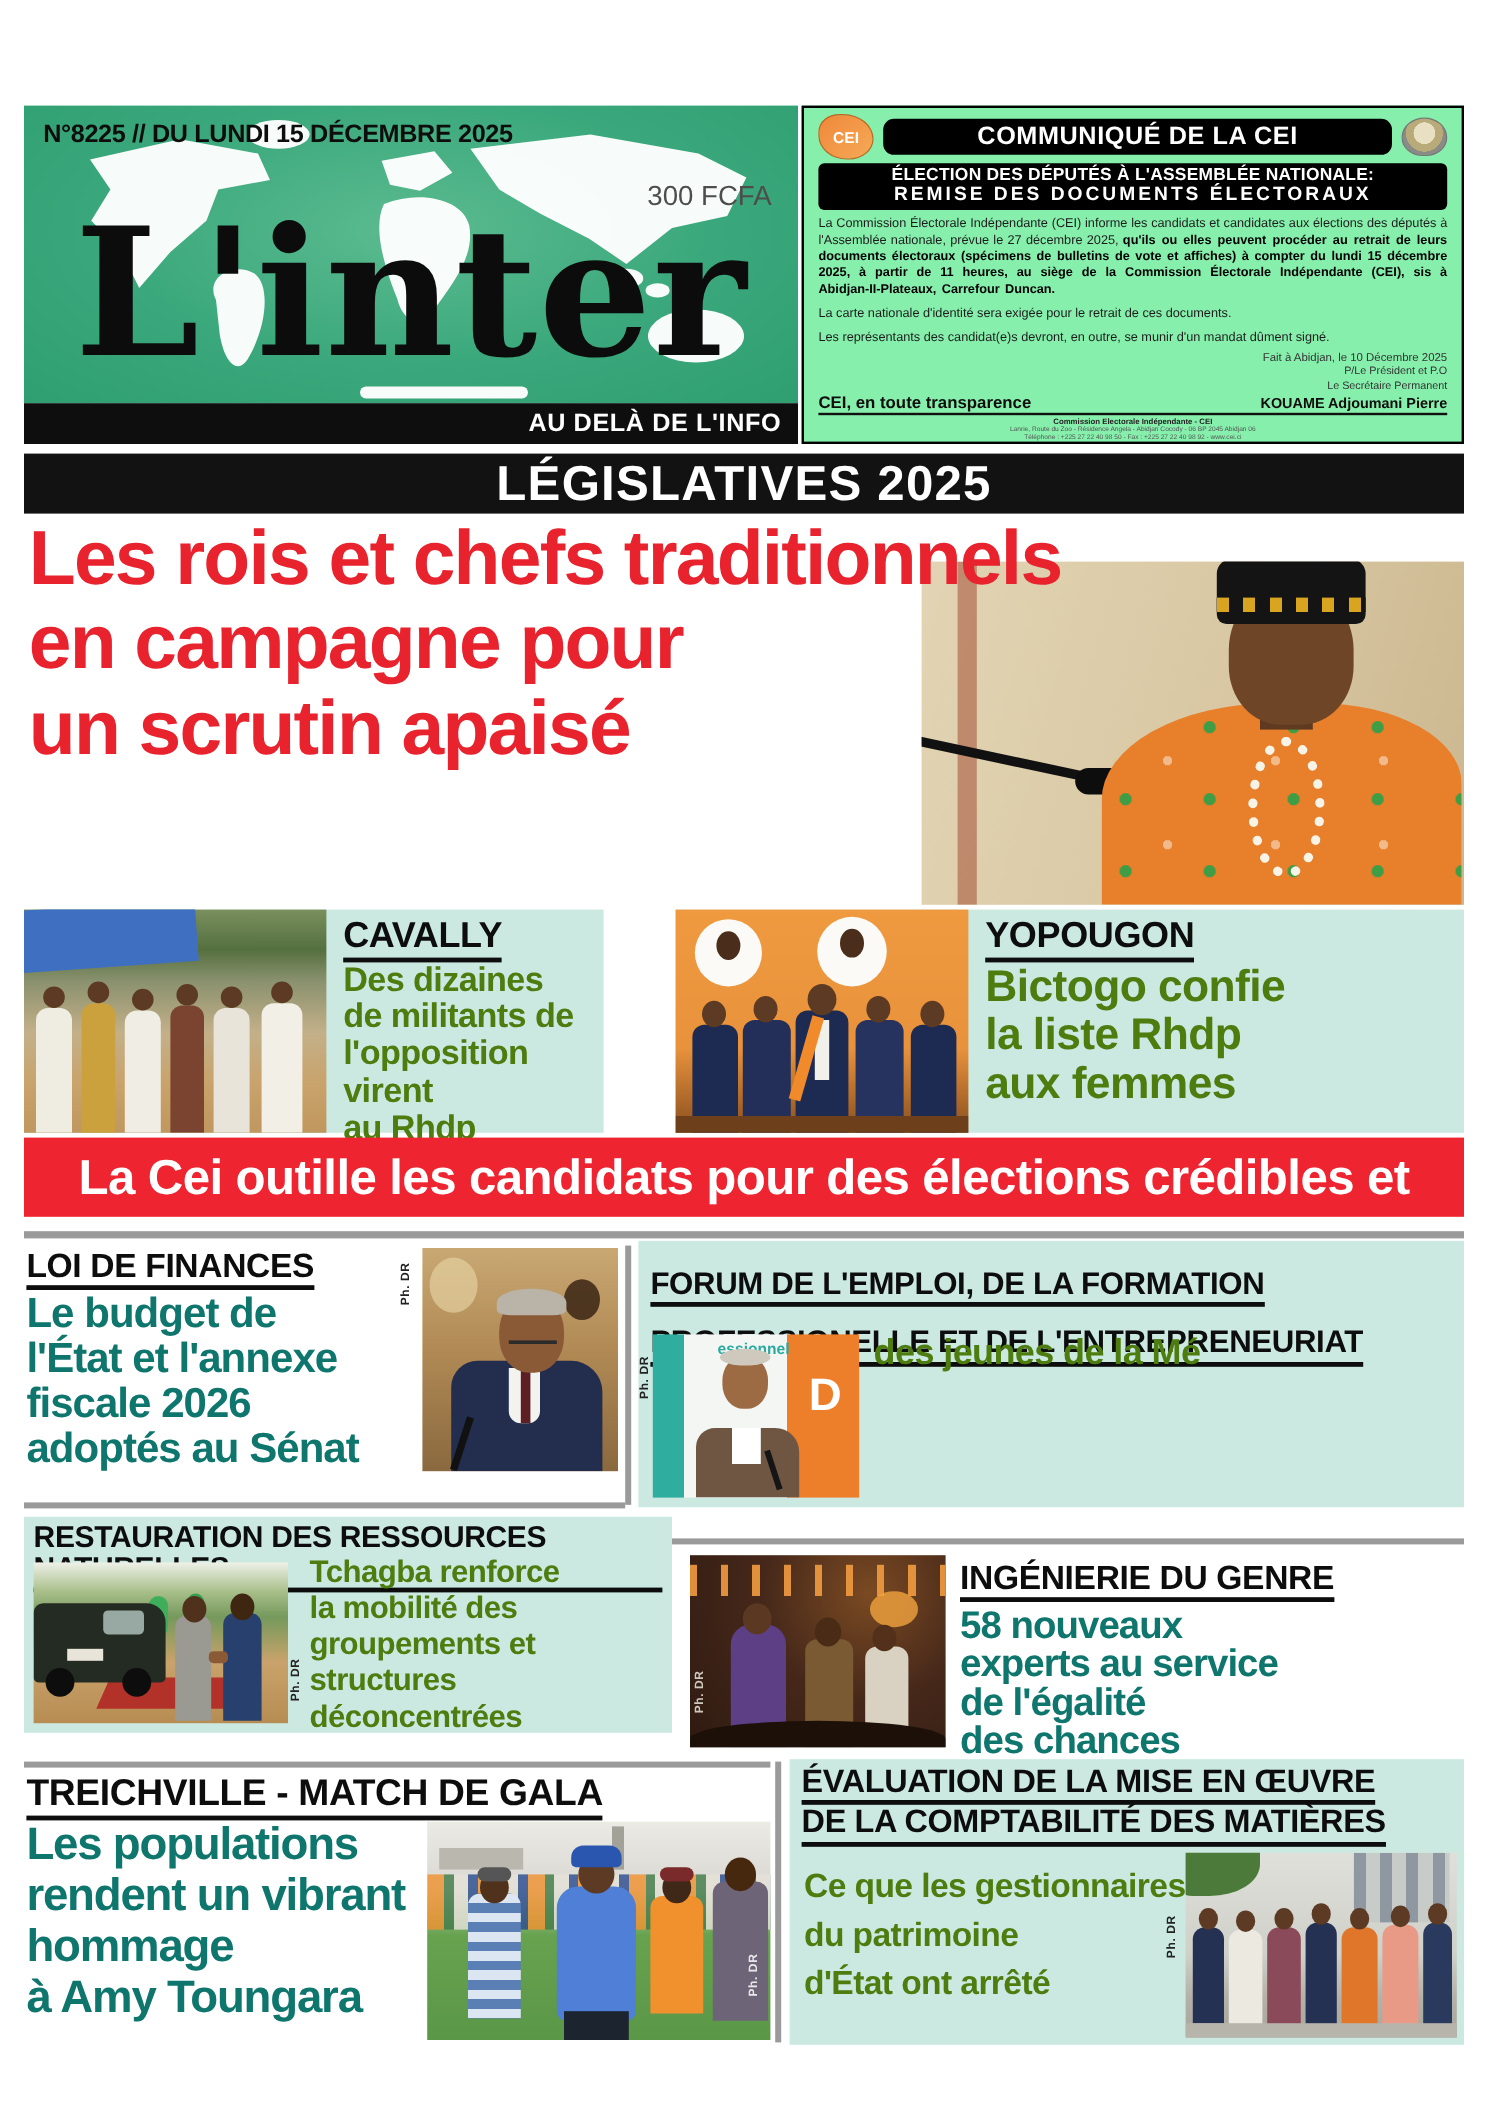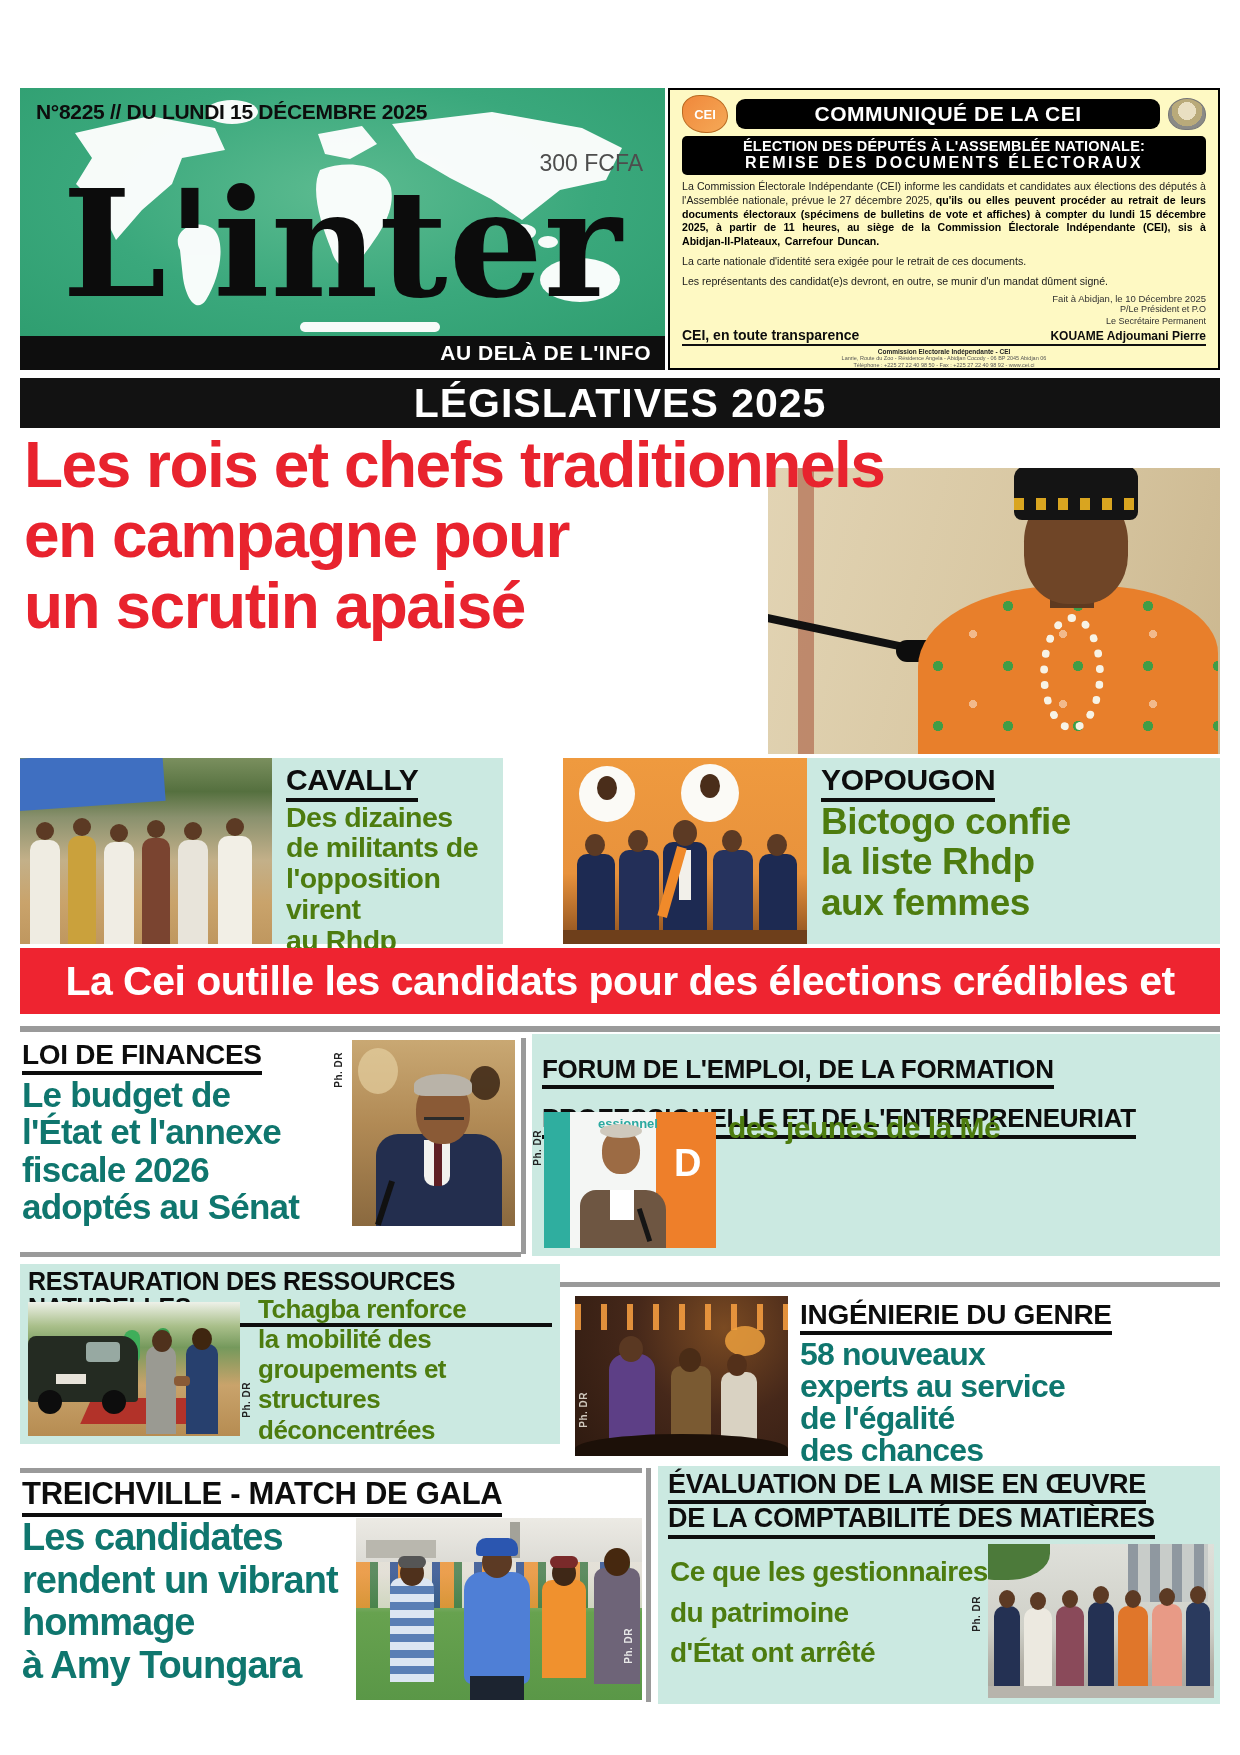--- a/index.html
+++ b/index.html
@@ -24,21 +24,21 @@
   .issue{position:absolute;left:16px;top:12px;font-size:21px;font-weight:bold;color:#0d0d0d;letter-spacing:-.3px}
   .price{position:absolute;right:22px;top:62px;font-size:23px;color:#4d4d4d}
   .linter{position:absolute;left:0;right:0;top:82px;text-align:center;
           font-family:"DejaVu Serif","Liberation Serif",serif;font-weight:bold;
           font-size:148px;line-height:1;color:#0c0c0c;letter-spacing:1px}
   .tagline{left:20px;top:336px;width:645px;height:34px;position:absolute;background:#0e0e0e;
            color:#fff;font-weight:bold;font-size:21px;line-height:34px;text-align:right;padding-right:14px;letter-spacing:.5px}
 
   
   .cq{left:668px;top:88px;width:552px;height:282px;position:absolute;border:2px solid #000;
-      background:#fef9c3;padding:5px 12px 3px;overflow:hidden}
+      background:#86efac;padding:5px 12px 3px;overflow:hidden}
   .cq-top{display:flex;align-items:center;gap:8px}
   .cei-logo{width:46px;height:38px;background:linear-gradient(135deg,#f0883b,#f5a957);
             border-radius:38% 55% 45% 52%;display:flex;align-items:center;justify-content:center;
             color:#fff;font-weight:bold;font-size:13px;border:1px solid #b96a22;flex:0 0 auto}
   .cq-header{flex:1;background:#000;color:#fff;border-radius:9px;text-align:center;
              font-size:21px;font-weight:bold;line-height:30px;height:30px;letter-spacing:.5px}
   .emblem{width:38px;height:32px;flex:0 0 auto;border-radius:50% 50% 46% 46%;
           background:radial-gradient(circle at 50% 40%,#e9dfc2 0 35%,#b9aa7a 36% 60%,#8a8a86 61%);border:1px solid #777}
   .cq-subject{background:#000;color:#fff;border-radius:5px;text-align:center;margin-top:3px;padding:2px 0 3px}
   .cq-sub1{font-size:14.5px;font-weight:bold;letter-spacing:.2px}
@@ -340,21 +340,21 @@
     <div class="redln">experts au service</div>
     <div class="redln">de l'égalité</div>
     <div class="redln">des chances</div>
   </div>
 
   <div class="hdiv" style="left:20px;top:1468px;width:622px;height:5px"></div>
   <div class="hdiv" style="left:646px;top:1468px;width:5px;height:234px"></div>
 
   <div class="tre-kick"><span class="kick">TREICHVILLE - MATCH DE GALA</span></div>
   <div class="tre-lines">
-    <div class="redln">Les candidates</div>
+    <div class="redln">Les populations</div>
     <div class="redln">rendent un vibrant</div>
     <div class="redln">hommage</div>
     <div class="redln">à Amy Toungara</div>
   </div>
   <div class="ph tre-photo">
     <span class="b" style="left:154px;top:4px;width:10px;height:36px;background:#a3a299"></span>
     <span class="b" style="left:10px;top:22px;width:70px;height:18px;background:#b9b7ae"></span>
     <span class="b" style="left:0;top:44px;width:100%;height:46px;background:repeating-linear-gradient(90deg,#f0912e 0 14px,#3f7a46 14px 22px,#e6e2d8 22px 34px,#274a8f 34px 42px);opacity:.8"></span>
     <span class="pr" style="left:34px;top:60px;width:44px;height:104px;background:repeating-linear-gradient(180deg,#dce6f2 0 8px,#5a7fb5 8px 16px)"></span>
     <span class="hd" style="left:44px;top:42px;width:24px;height:26px;background:#4f311c"></span>

